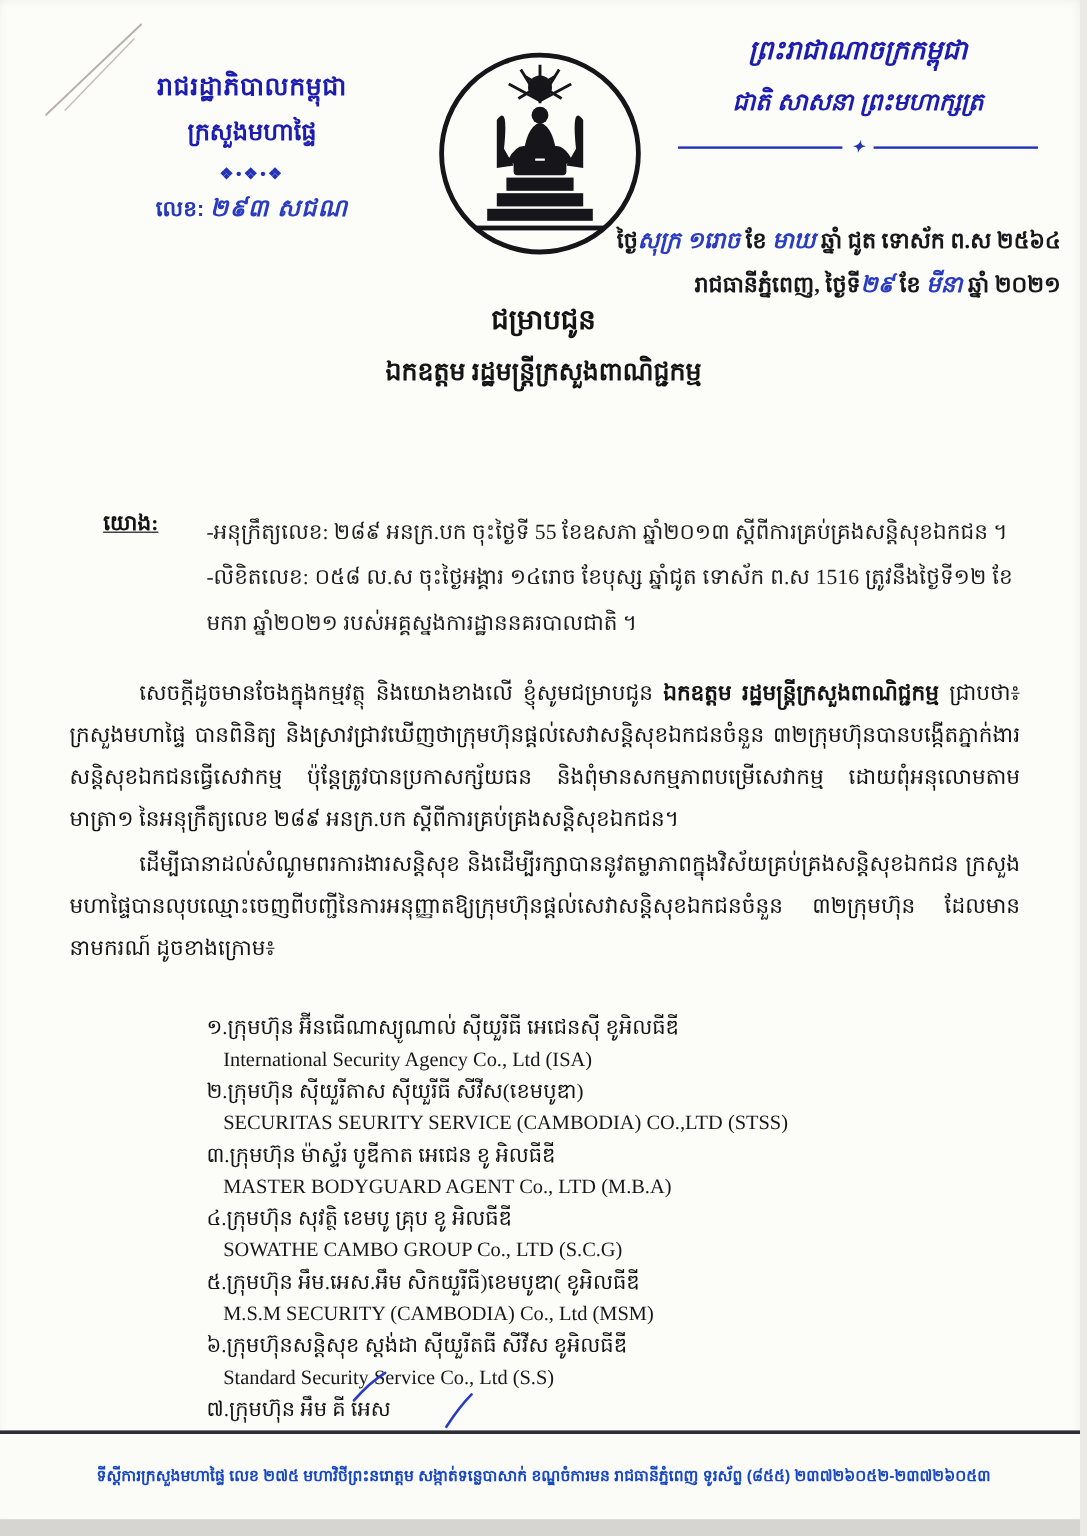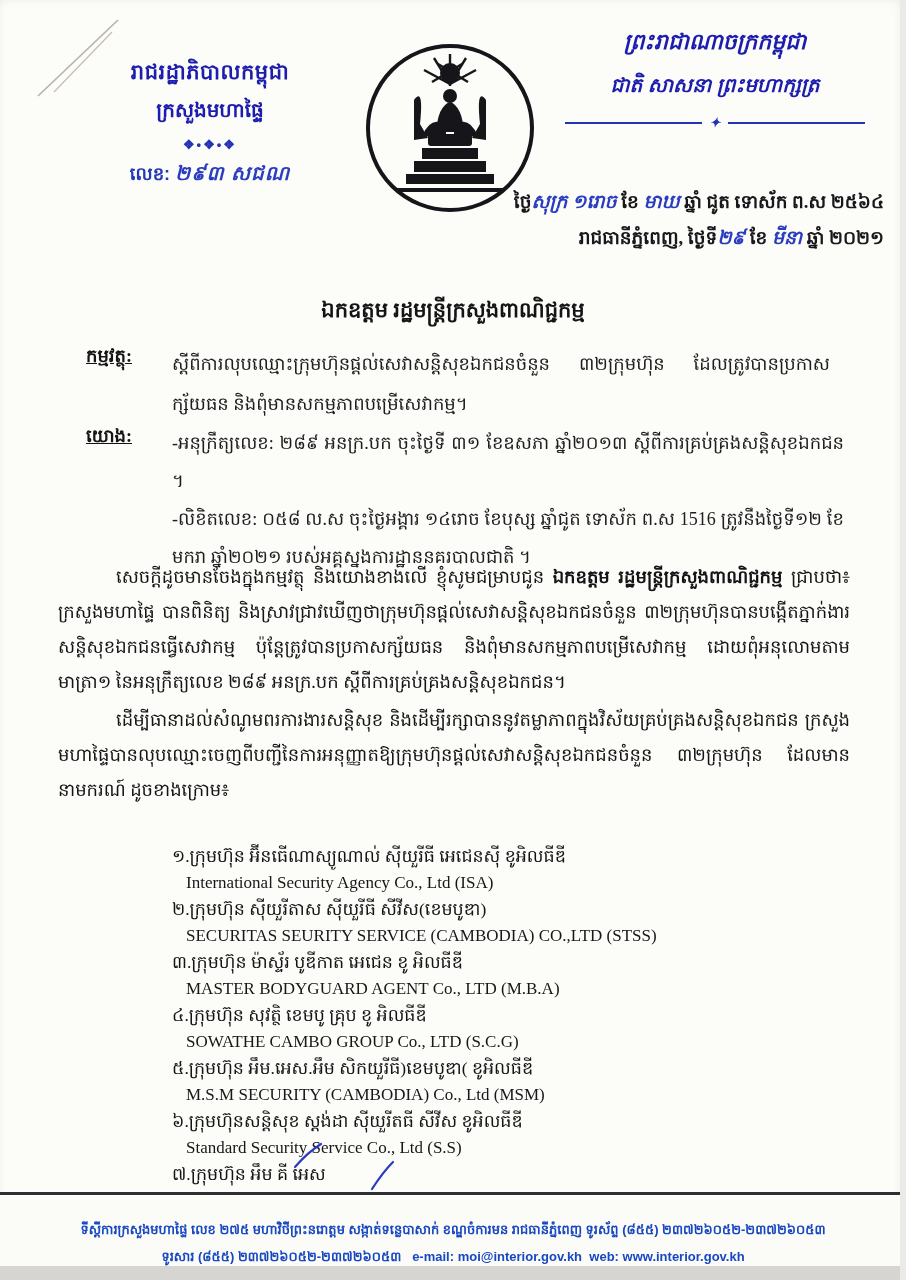--- a/index.html
+++ b/index.html
@@ -139,31 +139,28 @@
 
   <div class="dateline">
     <div>
       <span>ថ្ងៃ</span><span class="hw">សុក្រ ១រោច</span><span> ខែ </span><span class="hw">មាឃ</span><span> ឆ្នាំ ជូត ទោស័ក ព.ស ២៥៦៤</span>
     </div>
     <div>
       <span>រាជធានីភ្នំពេញ, ថ្ងៃទី</span><span class="hw">២៩</span><span> ខែ </span><span class="hw">មីនា</span><span> ឆ្នាំ ២០២១</span>
     </div>
   </div>
 
+  <div class="title">ជម្រាបជូន</div>
   <div class="recipient">ឯកឧត្តម រដ្ឋមន្ត្រីក្រសួងពាណិជ្ជកម្ម</div>
 
-  <div class="kv-row subject-row">
-    <div class="kv-label">កម្មវត្ថុ:</div>
-    <div class="kv-text">ស្តីពីការលុបឈ្មោះក្រុមហ៊ុនផ្តល់សេវាសន្តិសុខឯកជនចំនួន ៣២ក្រុមហ៊ុន ដែលត្រូវបានប្រកាសក្ស័យធន និងពុំមានសកម្មភាពបម្រើសេវាកម្ម។</div>
-  </div>
 
   <div class="kv-row ref-row">
     <div class="kv-label">យោង:</div>
     <div class="kv-text">
-      <div class="ref-item">-អនុក្រឹត្យលេខ: ២៨៩ អនក្រ.បក ចុះថ្ងៃទី ៣១ ខែឧសភា ឆ្នាំ២០១៣ ស្តីពីការគ្រប់គ្រងសន្តិសុខឯកជន ។</div>
+      <div class="ref-item">-អនុក្រឹត្យលេខ: ២៨៩ អនក្រ.បក ចុះថ្ងៃទី 55 ខែឧសភា ឆ្នាំ២០១៣ ស្តីពីការគ្រប់គ្រងសន្តិសុខឯកជន ។</div>
       <div class="ref-item">-លិខិតលេខ: ០៥៨ ល.ស ចុះថ្ងៃអង្គារ ១៤រោច ខែបុស្ស ឆ្នាំជូត ទោស័ក ព.ស 1516 ត្រូវនឹងថ្ងៃទី១២ ខែមករា ឆ្នាំ២០២១ របស់អគ្គស្នងការដ្ឋាននគរបាលជាតិ ។</div>
     </div>
   </div>
 
   <div class="body-block">
     <p><span>សេចក្តីដូចមានចែងក្នុងកម្មវត្ថុ និងយោងខាងលើ ខ្ញុំសូមជម្រាបជូន </span><span class="bold">ឯកឧត្តម រដ្ឋមន្ត្រីក្រសួងពាណិជ្ជកម្ម</span><span> ជ្រាបថា៖ ក្រសួងមហាផ្ទៃ បានពិនិត្យ និងស្រាវជ្រាវឃើញថាក្រុមហ៊ុនផ្តល់សេវាសន្តិសុខឯកជនចំនួន ៣២ក្រុមហ៊ុនបានបង្កើតភ្នាក់ងារសន្តិសុខឯកជនធ្វើសេវាកម្ម ប៉ុន្តែត្រូវបានប្រកាសក្ស័យធន និងពុំមានសកម្មភាពបម្រើសេវាកម្ម ដោយពុំអនុលោមតាមមាត្រា១ នៃអនុក្រឹត្យលេខ ២៨៩ អនក្រ.បក ស្តីពីការគ្រប់គ្រងសន្តិសុខឯកជន។</span></p>
     <p>ដើម្បីធានាដល់សំណូមពរការងារសន្តិសុខ និងដើម្បីរក្សាបាននូវតម្លាភាពក្នុងវិស័យគ្រប់គ្រងសន្តិសុខឯកជន ក្រសួងមហាផ្ទៃបានលុបឈ្មោះចេញពីបញ្ជីនៃការអនុញ្ញាតឱ្យក្រុមហ៊ុនផ្តល់សេវាសន្តិសុខឯកជនចំនួន ៣២ក្រុមហ៊ុន ដែលមាននាមករណ៍ ដូចខាងក្រោម៖</p>
   </div>
 
   <ol class="company-list">
@@ -191,27 +188,20 @@
       <div class="company-khmer">៦.ក្រុមហ៊ុនសន្តិសុខ ស្តង់ដា ស៊ីយួរីតធី សីវីស ខូអិលធីឌី</div>
       <div class="company-english">Standard Security Service Co., Ltd (S.S)</div>
     </li>
     <li>
       <div class="company-khmer">៧.ក្រុមហ៊ុន អឹម គី អេស</div>
     </li>
   </ol>
 
   <div class="footer">
     <div>ទីស្តីការក្រសួងមហាផ្ទៃ លេខ ២៧៥ មហាវិថីព្រះនរោត្តម សង្កាត់ទន្លេបាសាក់ ខណ្ឌចំការមន រាជធានីភ្នំពេញ ទូរស័ព្ទ (៨៥៥) ២៣៧២៦០៥២-២៣៧២៦០៥៣</div>
-    <div>
-      <span>ទូរសារ (៨៥៥) ២៣៧២៦០៥២-២៣៧២៦០៥៣</span>&nbsp;&nbsp;
-      <span class="latin">e-mail:</span>
-      <span class="latin">moi@interior.gov.kh</span>&nbsp;
-      <span class="latin">web:</span>
-      <span class="latin">www.interior.gov.kh</span>
-    </div>
   </div>
 
   <div class="scan-strip-bottom"></div>
   <div class="scan-strip-right"></div>
   <svg class="overlay" viewBox="0 0 906 1280">
     <path d="M38,96 L118,20" stroke="#b8b1a8" stroke-width="1.6" fill="none"></path>
     <path d="M54,92 L112,32" stroke="#c4beb5" stroke-width="1.2" fill="none"></path>
     <path d="M295,1167 q13,-15 26,-23" stroke="#2a3cc0" stroke-width="2.2" fill="none" stroke-linecap="round"></path>
     <path d="M372,1189 q11,-17 21,-27" stroke="#2a3cc0" stroke-width="2.2" fill="none" stroke-linecap="round"></path>
   </svg>

